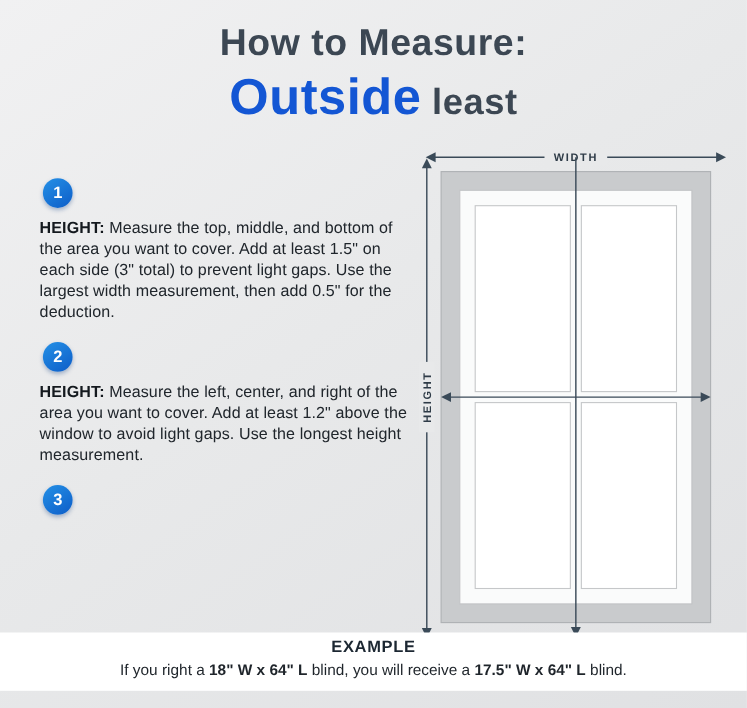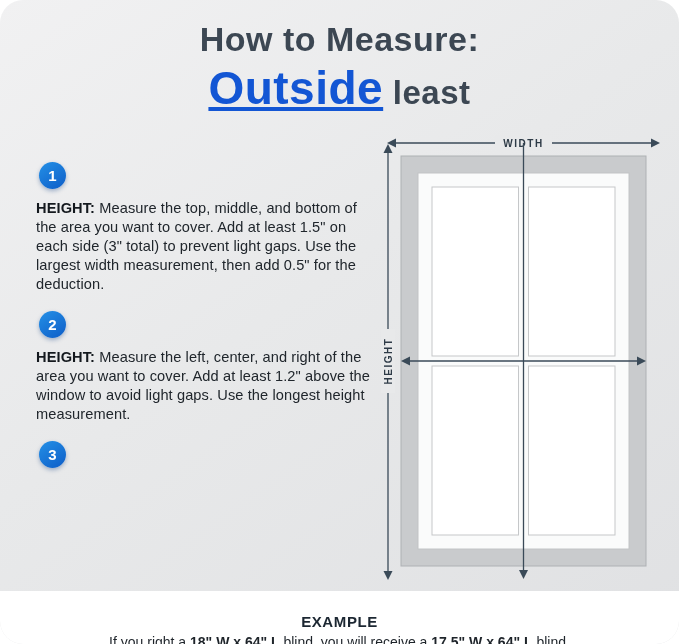--- a/index.html
+++ b/index.html
@@ -1,28 +1,27 @@
 <!DOCTYPE html>
 <html><head>
 <meta charset="utf-8">
 <style>
   * { margin:0; padding:0; box-sizing:border-box; }
   html,body { width:679px; height:644px; }
   body { font-family:"Liberation Sans", sans-serif; }
   .canvas {
     position:relative; width:679px; height:644px; overflow:hidden;
     background:linear-gradient(145deg,#f1f1f2 0%, #e8e9ea 45%, #e0e1e3 100%);
-    border-radius:23px;
   }
 
   
   .header { position:absolute; top:20px; left:0; width:100%; text-align:center; }
   .title-line1 { font-size:34px; font-weight:600; color:#3c4753; letter-spacing:.5px; }
   .title-line2 { margin-top:2px; }
-  .title-highlight { font-size:46px; font-weight:800; color:#1356d4; letter-spacing:.5px;text-decoration:underline; }
+  .title-highlight { font-size:46px; font-weight:800; color:#1356d4; letter-spacing:.5px; }
   .title-suffix { font-size:33px; font-weight:600; color:#3c4753; letter-spacing:.5px; }
 
   
   .steps { position:absolute; left:36px; top:162px; width:345px; }
   .step { margin-bottom:17px; }
   .badge {
     width:27px; height:27px; border-radius:50%;
     background:linear-gradient(145deg,#2490e6,#0d5dc8);
     color:#fff; font-weight:700; font-size:15px;
     display:flex; align-items:center; justify-content:center;
@@ -31,22 +30,22 @@
   }
   .step-text { font-size:14.6px; line-height:1.3; color:#20262c; letter-spacing:.1px; }
   .step-text strong { font-weight:700; color:#14191e; }
   .step-3 .badge { margin-top:14px; }
 
   
   .diagram { position:absolute; left:376px; top:131px; width:292px; height:458px; }
 
   
   .example-bar {
-    position:absolute; left:0; bottom:0; width:679px; height:53px;
-    background:#ffffff; text-align:center; padding-top:22px;
+    position:absolute; left:0; bottom:16px; width:679px; height:53px;
+    background:#ffffff; text-align:center; padding-top:5px;
   }
   .example-heading { font-size:15px; font-weight:800; color:#1c2732; letter-spacing:.6px; }
   .example-text { font-size:14px; color:#1e242a; margin-top:4px; }
   .example-text strong { font-weight:700; }
 </style>
 </head>
 <body>
 
 <div class="canvas">
 

